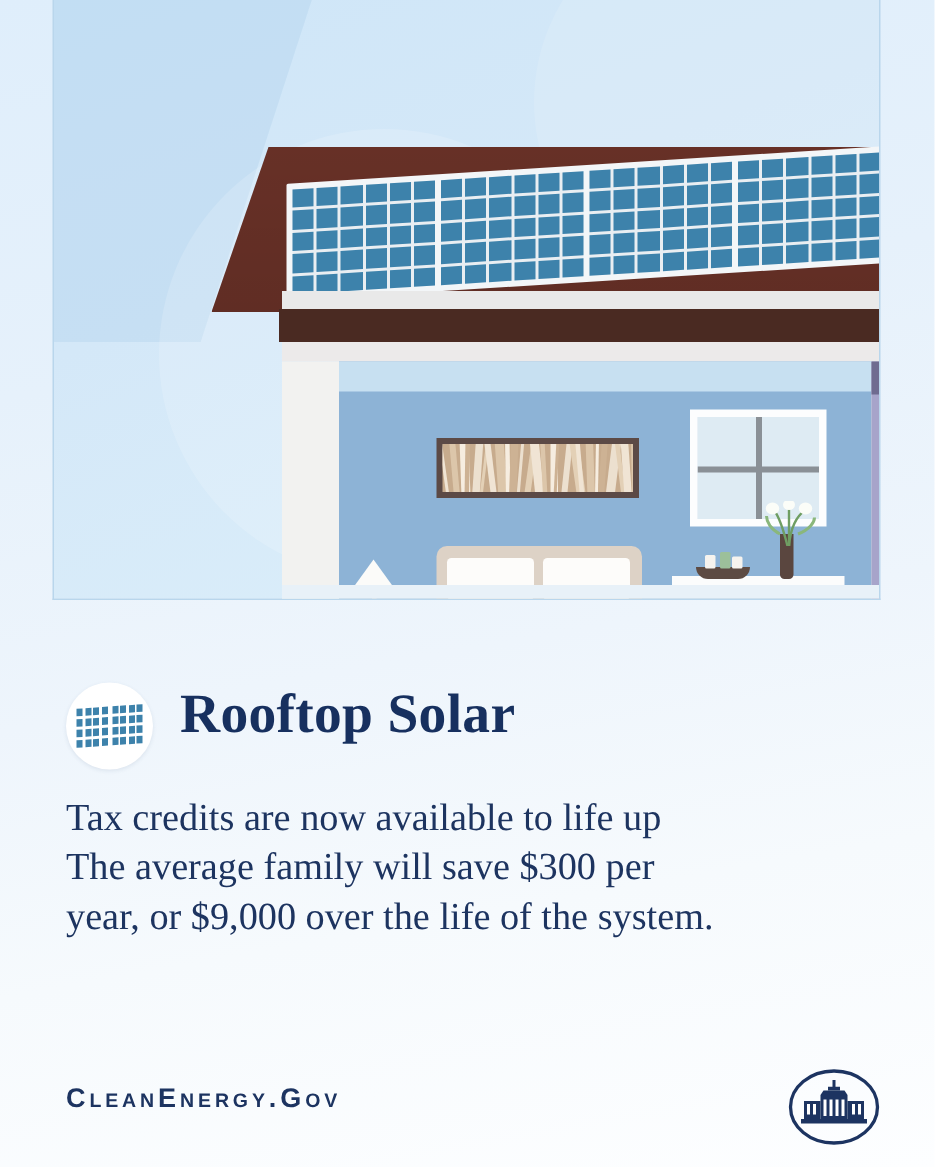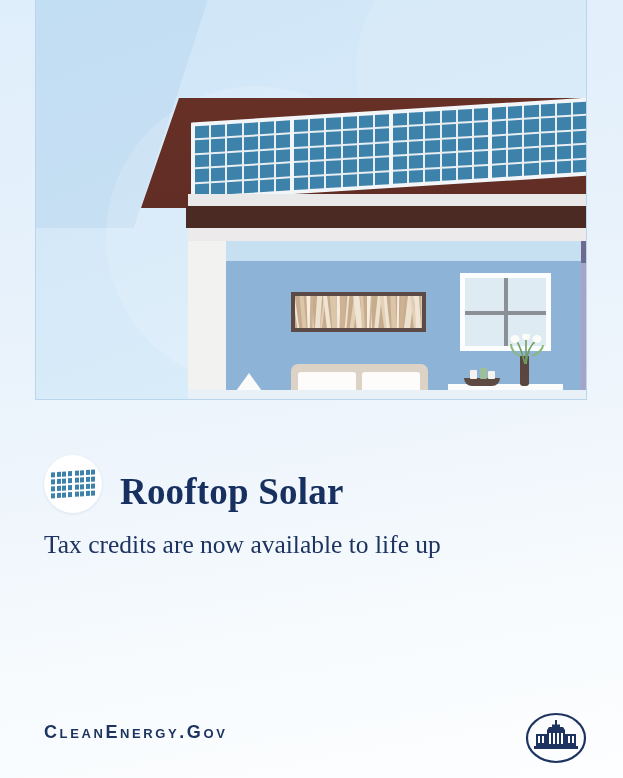--- a/index.html
+++ b/index.html
@@ -304,21 +304,21 @@
     background: #5a463f;
     border-radius: 0 0 3px 3px;
   }
 
   
   .headline-row {
     position: absolute;
     left: 44px;
     top: 455px;
     display: flex;
-    align-items: flex-end;
+    align-items: flex-start;
     gap: 18px;
   }
   .solar-badge {
     width: 58px;
     height: 58px;
     border-radius: 50%;
     background: #ffffff;
     box-shadow: 0 1px 3px rgba(40,70,110,0.10);
     display: flex;
     align-items: center;
@@ -640,20 +640,22 @@
           <div class="badge-cell" style="background: rgb(61, 130, 171);"></div>
           <div class="badge-cell" style="background: rgb(61, 130, 171);"></div>
         </div>
       </div>
   </div>
   <div class="page-title">Rooftop Solar</div>
 </div>
 
 <div class="body-copy">
   <div>Tax credits are now available to life up</div>
+  <div>The average family will save $300 per</div>
+  <div>year, or $9,000 over the life of the system.</div>
 </div>
 
 <div class="footer-brand">CleanEnergy.Gov</div>
 
 <svg class="seal" viewBox="0 0 62 52">
   <ellipse cx="31" cy="26" rx="29" ry="24" fill="none" stroke="#1d3461" stroke-width="2.2"></ellipse>
   <g fill="#1d3461">
     <rect x="30" y="8" width="2" height="5"></rect>
     <rect x="27" y="12.5" width="8" height="2.5"></rect>
     <path d="M24 15 h14 l2 3 H22 z"></path>

